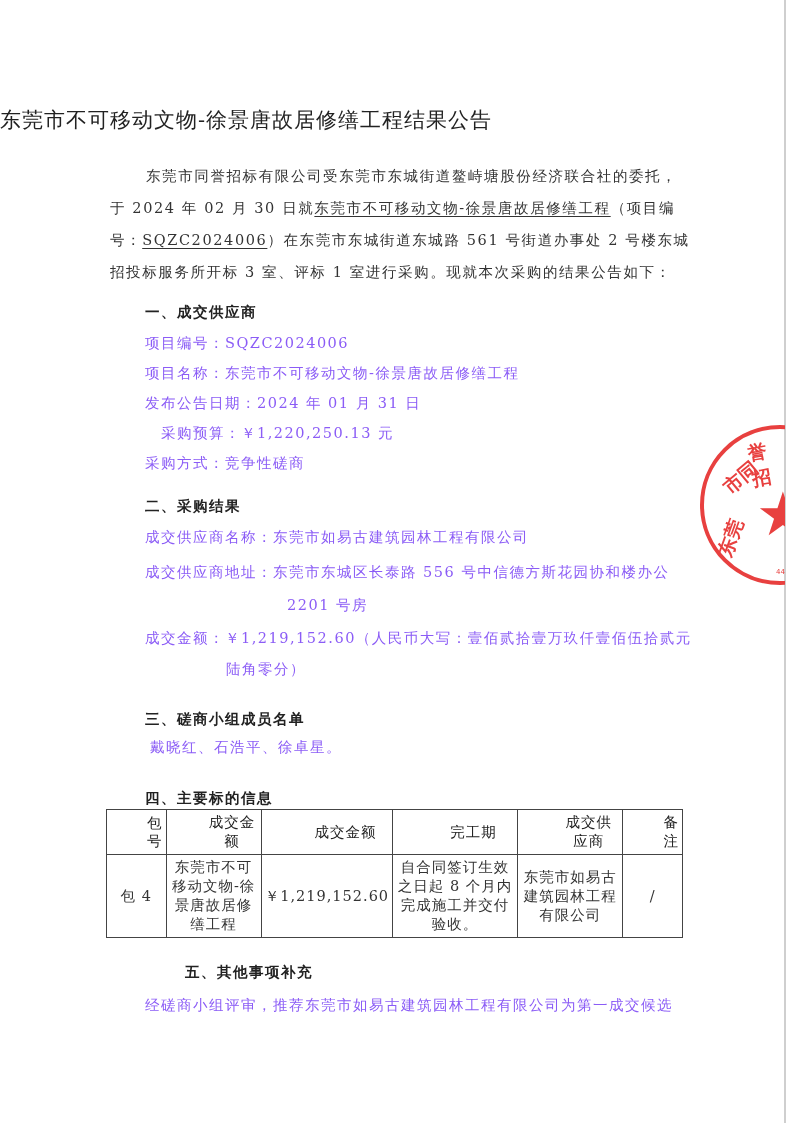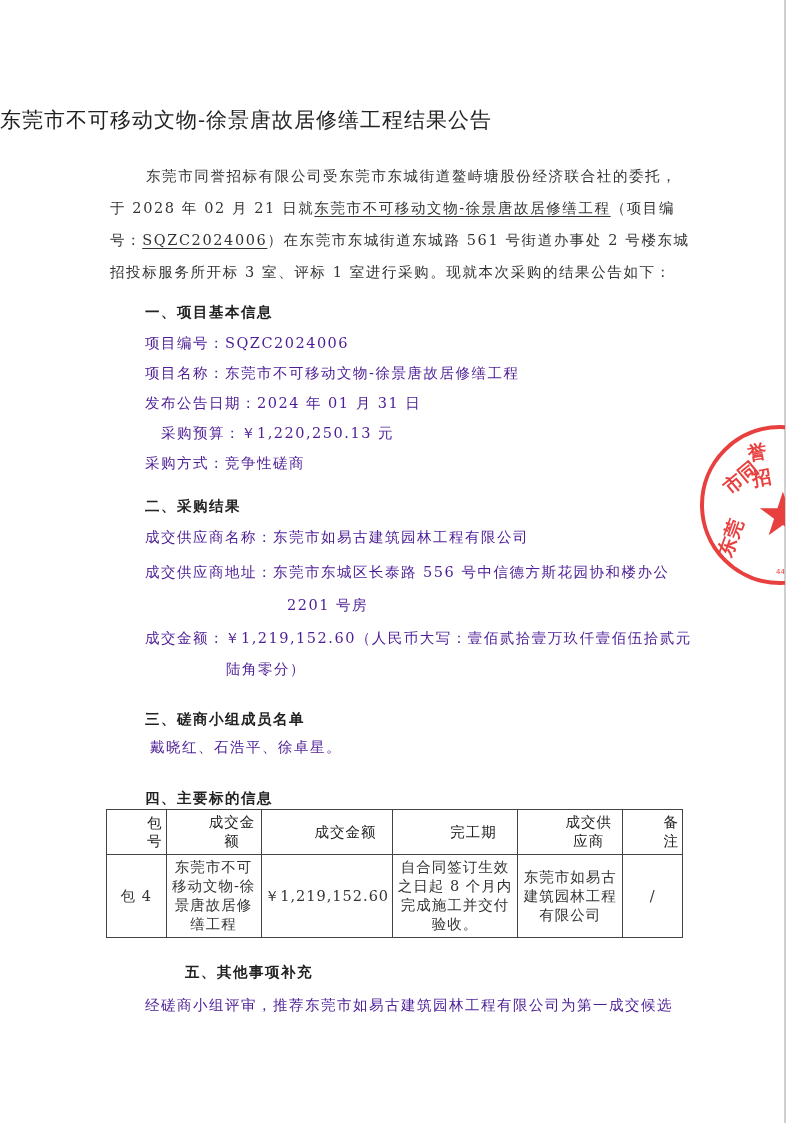--- a/index.html
+++ b/index.html
@@ -14,21 +14,21 @@
   .para {
     position: absolute; left: 110px; width: 580px; font-size: 14.5px; line-height: 32px;
     color: #333; letter-spacing: 1.6px;
   }
   .para .indent { display: inline-block; width: 36px; }
   .u { text-decoration: underline; text-underline-offset: 3px; }
   .section {
     position: absolute; left: 145px; font-size: 14.5px; font-weight: bold; color: #222; letter-spacing: 1.5px;
   }
   .line {
-    position: absolute; left: 145px; font-size: 14.5px; color: #4c1d95; letter-spacing: 1.5px; white-space: nowrap;
+    position: absolute; left: 145px; font-size: 14.5px; color: #8b5cf6; letter-spacing: 1.5px; white-space: nowrap;
   }
   table.info {
     position: absolute; left: 106px; top: 809px; width: 577px; border-collapse: collapse;
     font-size: 14.5px; color: #333;
   }
   table.info th, table.info td {
     border: 1.5px solid #444; text-align: center; vertical-align: middle; padding: 2px 3px;
     letter-spacing: 1px;
   }
   table.info th { height: 40px; font-weight: normal; color: #222; padding-left: 40px; }
@@ -49,24 +49,24 @@
   .page-edge { position: absolute; left: 784px; top: 0; width: 2px; height: 1123px; background: #cfcfcf; }
 </style>
 </head>
 <body>
 
 <div class="page-edge"></div>
 
 <div class="title">东莞市不可移动文物-徐景唐故居修缮工程结果公告</div>
 
 <div class="para" style="top:160px;">
-  <span class="indent"></span><span>东莞市同誉招标有限公司受东莞市东城街道鳌峙塘股份经济联合社的委托，于 2028 年 02 月 21 日就</span><span class="u">东莞市不可移动文物-徐景唐故居修缮工程</span><span>（项目编号：</span><span class="u">SQZC2024006</span><span>）在东莞市东城街道东城路 561 号街道办事处 2 号楼东城招投标服务所开标 3 室、评标 1 室进行采购。现就本次采购的结果公告如下：</span>
+  <span class="indent"></span><span>东莞市同誉招标有限公司受东莞市东城街道鳌峙塘股份经济联合社的委托，于 2024 年 02 月 30 日就</span><span class="u">东莞市不可移动文物-徐景唐故居修缮工程</span><span>（项目编号：</span><span class="u">SQZC2024006</span><span>）在东莞市东城街道东城路 561 号街道办事处 2 号楼东城招投标服务所开标 3 室、评标 1 室进行采购。现就本次采购的结果公告如下：</span>
 </div>
 
-<div class="section" style="top:303px;">一、项目基本信息</div>
+<div class="section" style="top:303px;">一、成交供应商</div>
 <div class="line" style="top:334px;"><span>项目编号：</span><span>SQZC2024006</span></div>
 <div class="line" style="top:364px;"><span>项目名称：</span><span>东莞市不可移动文物-徐景唐故居修缮工程</span></div>
 <div class="line" style="top:394px;"><span>发布公告日期：</span><span>2024 年 01 月 31 日</span></div>
 <div class="line" style="top:424px;margin-left:16px;"><span>采购预算：</span><span>￥1,220,250.13 元</span></div>
 <div class="line" style="top:454px;"><span>采购方式：</span><span>竞争性磋商</span></div>
 
 <div class="section" style="top:497px;">二、采购结果</div>
 <div class="line" style="top:528px;"><span>成交供应商名称：</span><span>东莞市如易古建筑园林工程有限公司</span></div>
 <div class="line" style="top:563px;"><span>成交供应商地址：</span><span>东莞市东城区长泰路 556 号中信德方斯花园协和楼办公</span></div>
 <div class="line" style="top:596px; left:287px;">2201 号房</div>

